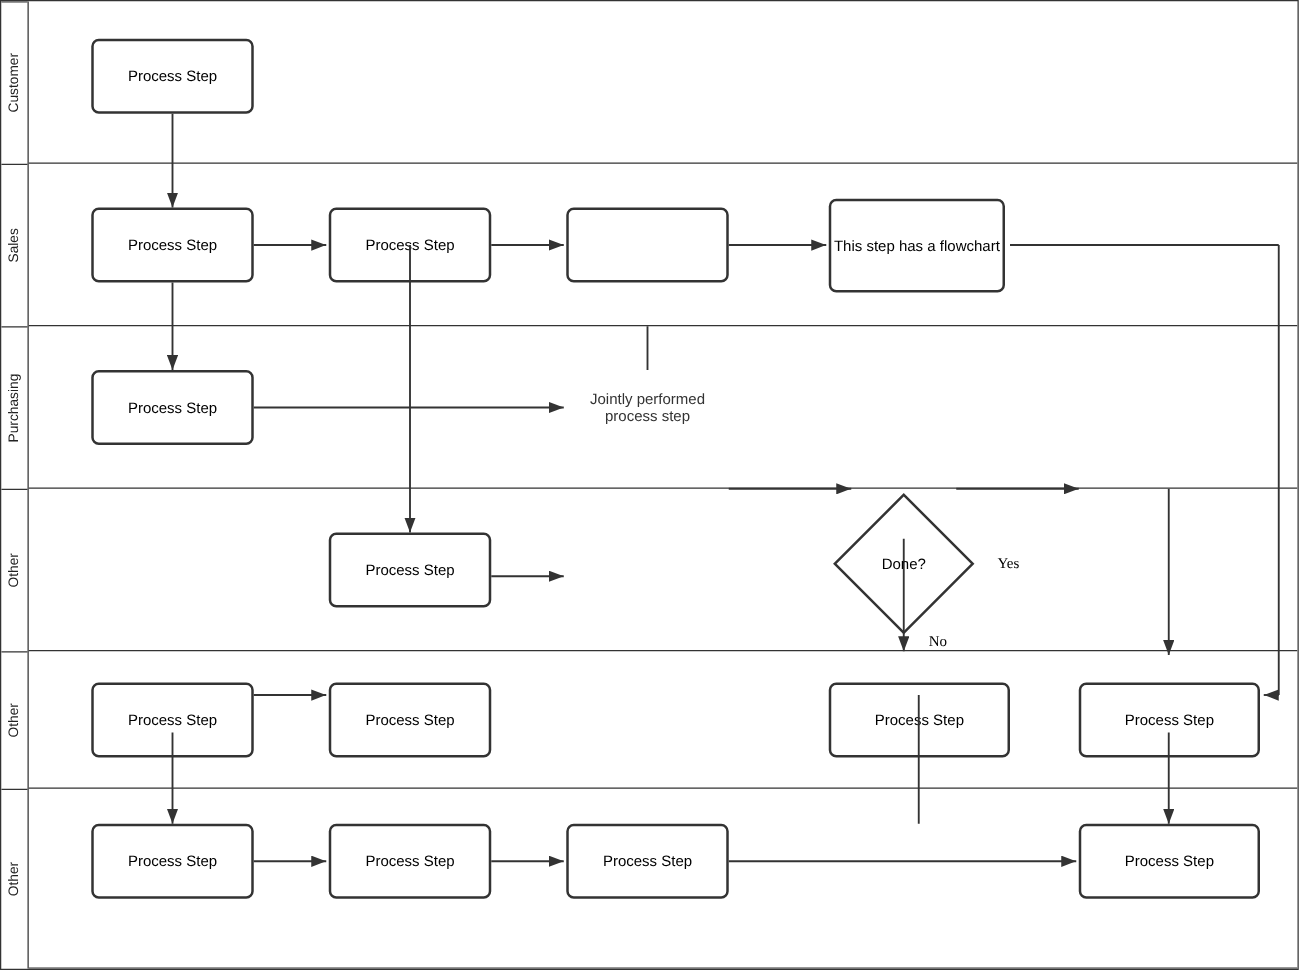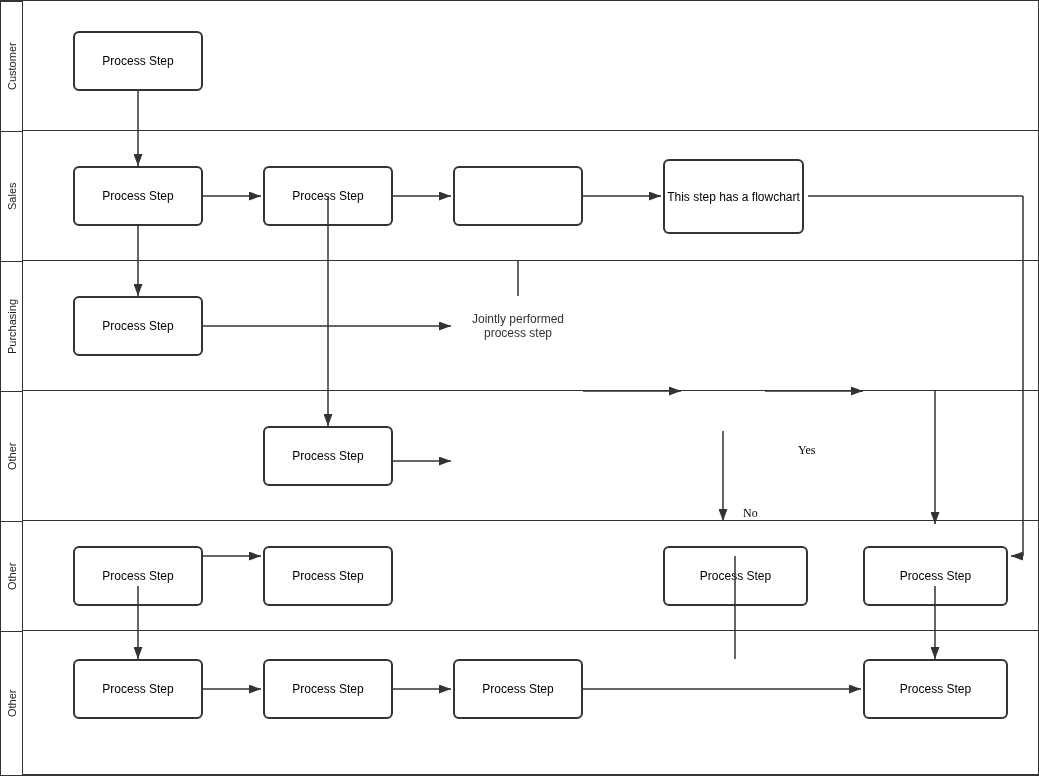--- a/index.html
+++ b/index.html
@@ -149,20 +149,24 @@
         <span style="white-space:pre-line;">Jointly performed
 process step</span>
       </div>
     </div>
 
     <div class="lane" style="height:130px;">
       <div class="process-box" style="left:240px;top:35px;width:130px;height:60px;">
         <span>Process Step</span>
       </div>
 
+      <div class="diamond" style="left:660px;top:20px;">
+        <div class="diamond-inner"></div>
+        <span class="diamond-text">Done?</span>
+      </div>
 
       <span style="position:absolute;left:775px;top:52px;font-size:12px;font-family:Liberation Serif, serif;">Yes</span>
 
       <span style="position:absolute;left:720px;top:115px;font-size:12px;font-family:Liberation Serif, serif;">No</span>
     </div>
 
     <div class="lane" style="height:110px;">
       <div class="process-box" style="left:50px;top:25px;width:130px;height:60px;">
         <span>Process Step</span>
       </div>

